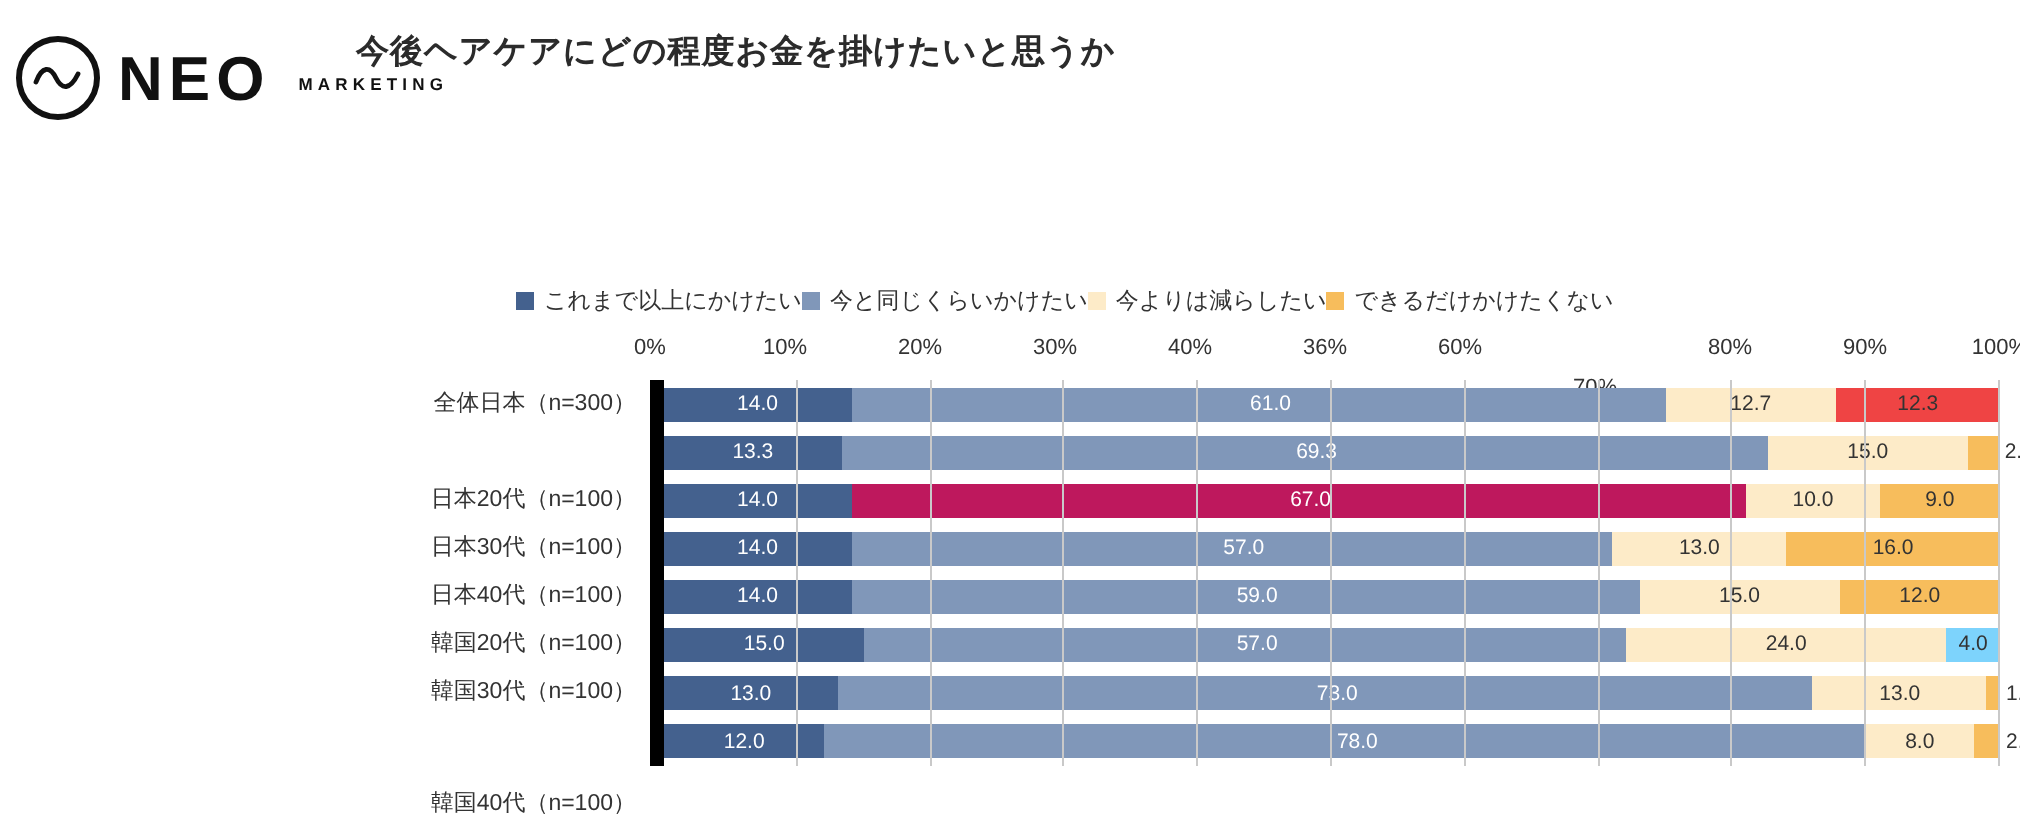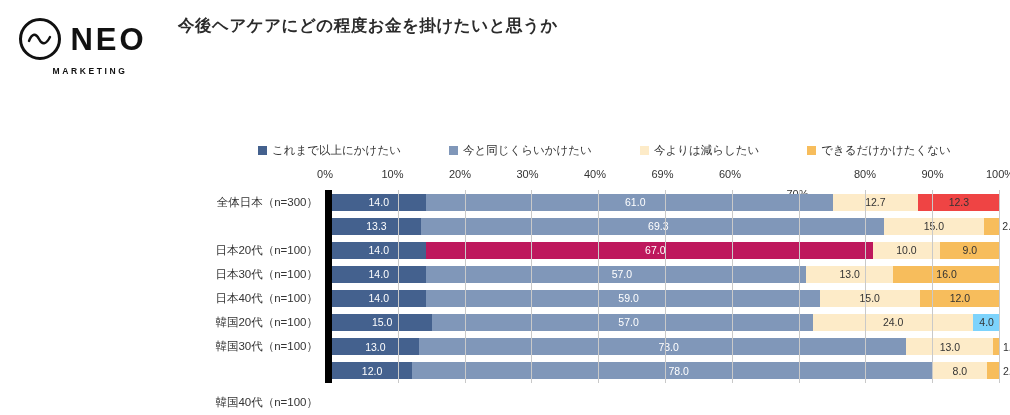--- a/index.html
+++ b/index.html
@@ -12,21 +12,21 @@
     overflow: hidden;
   }
   #root { position: relative; width: 1010px; height: 415px; }
 
   
   .logo-block {
     position: absolute;
     left: 8px; top: 18px;
     width: 150px;
     display: flex;
-    flex-direction: column;
+    flex-direction: row;
     align-items: center;
   }
   .logo-row { display: flex; align-items: center; gap: 9px; }
   .logo-mark {
     width: 42px; height: 42px;
     border-radius: 50%;
     border: 3px solid #111;
     display: flex; align-items: center; justify-content: center;
   }
   .logo-mark svg { display: block; }
@@ -55,21 +55,20 @@
     color: #2b2b2b;
     letter-spacing: 0.5px;
   }
 
   
   .legend {
     position: absolute;
     left: 258px; top: 143px;
     display: flex;
     align-items: center;
-    gap: 48px;
     font-size: 11.5px;
     color: #333;
   }
   .legend-item { display: flex; align-items: center; gap: 5px; white-space: nowrap; }
   .legend-swatch { width: 9px; height: 9px; display: inline-block; }
 
   
   .chart {
     position: absolute;
     left: 0; top: 168px;
@@ -189,21 +188,21 @@
       </div>
     </div>
 
   <div class="chart">
     <div class="axis-row">
         <div class="axis-tick" style="left: 0%;">0%</div>
         <div class="axis-tick" style="left: 10%;">10%</div>
         <div class="axis-tick" style="left: 20%;">20%</div>
         <div class="axis-tick" style="left: 30%;">30%</div>
         <div class="axis-tick" style="left: 40%;">40%</div>
-        <div class="axis-tick" style="left: 50%;">69%</div>
+        <div class="axis-tick" style="left: 50%;">36%</div>
         <div class="axis-tick" style="left: 60%;">60%</div>
         <div class="axis-tick" style="left: 70%; margin-top: 20px;">70%</div>
         <div class="axis-tick" style="left: 80%;">80%</div>
         <div class="axis-tick" style="left: 90%;">90%</div>
         <div class="axis-tick" style="left: 100%;">100%</div>
       </div>
     <div class="row-labels">
         <div class="row-label" style="top: 3.5625px;">全体日本（n=300）</div>
         <div class="row-label" style="top: 51.8125px;">日本20代（n=100）</div>
         <div class="row-label" style="top: 75.9375px;">日本30代（n=100）</div>

